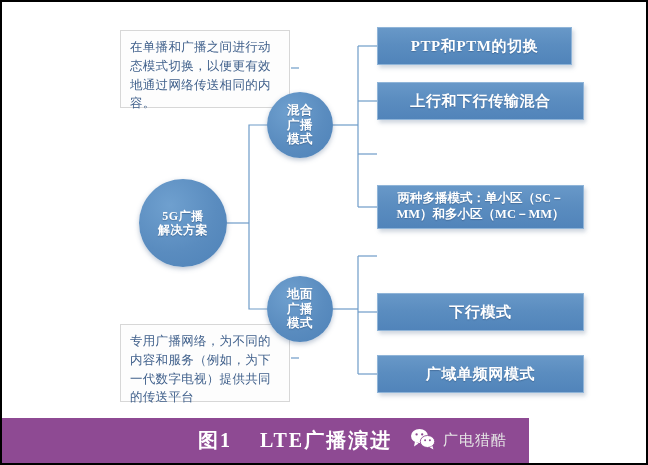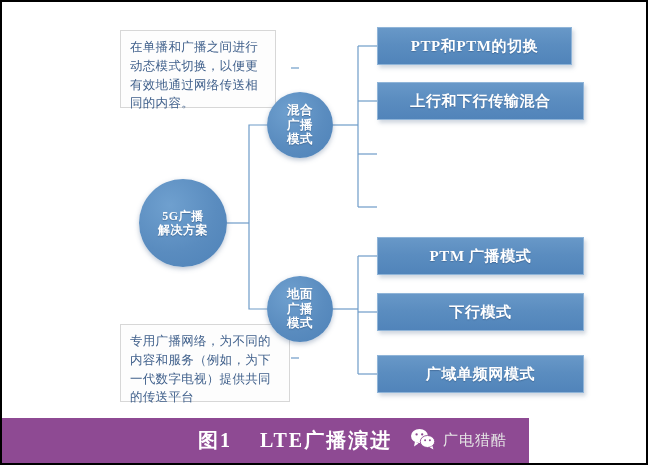--- a/index.html
+++ b/index.html
@@ -137,21 +137,21 @@
         <path d="M356 254 V372"></path>
         <path d="M356 254 H375"></path>
         <path d="M356 310 H375"></path>
         <path d="M356 372 H375"></path>
 
         <path d="M289 66 H297"></path>
         <path d="M289 356 H297"></path>
       </g>
     </svg>
 
-    <div class="note" style="left:118px;top:28px;width:156px;height:78px;">
+    <div class="note" style="left:118px;top:28px;width:170px;height:78px;">
       <span>在单播和广播之间进行动态模式切换，以便更有效地通过网络传送相同的内容。</span>
     </div>
 
     <div class="note" style="left:118px;top:322px;width:170px;height:78px;">
       <span>专用广播网络，为不同的内容和服务（例如，为下一代数字电视）提供共同的传送平台</span>
     </div>
 
     <div class="circle circle-main">
       <span style="white-space:pre-line;">5G广播
 解决方案</span>
@@ -171,24 +171,24 @@
 
     <div class="box" style="left:375px;top:25px;width:195px;height:38px;">
       <span>PTP和PTM的切换</span>
     </div>
 
     <div class="box" style="left:375px;top:80px;width:207px;height:38px;">
       <span>上行和下行传输混合</span>
     </div>
 
 
-
-    <div class="box" style="left:375px;top:235px;width:207px;height:38px;">
-      <span>PTM 广播模式</span>
-    </div>
+    <div class="box box-wide" style="left:375px;top:183px;width:207px;height:44px;">
+      <span>两种多播模式：单小区（SC－MM）和多小区（MC－MM）</span>
+    </div>
+
 
     <div class="box" style="left:375px;top:291px;width:207px;height:38px;">
       <span>下行模式</span>
     </div>
 
     <div class="box" style="left:375px;top:353px;width:207px;height:38px;">
       <span>广域单频网模式</span>
     </div>
 
   </div>

